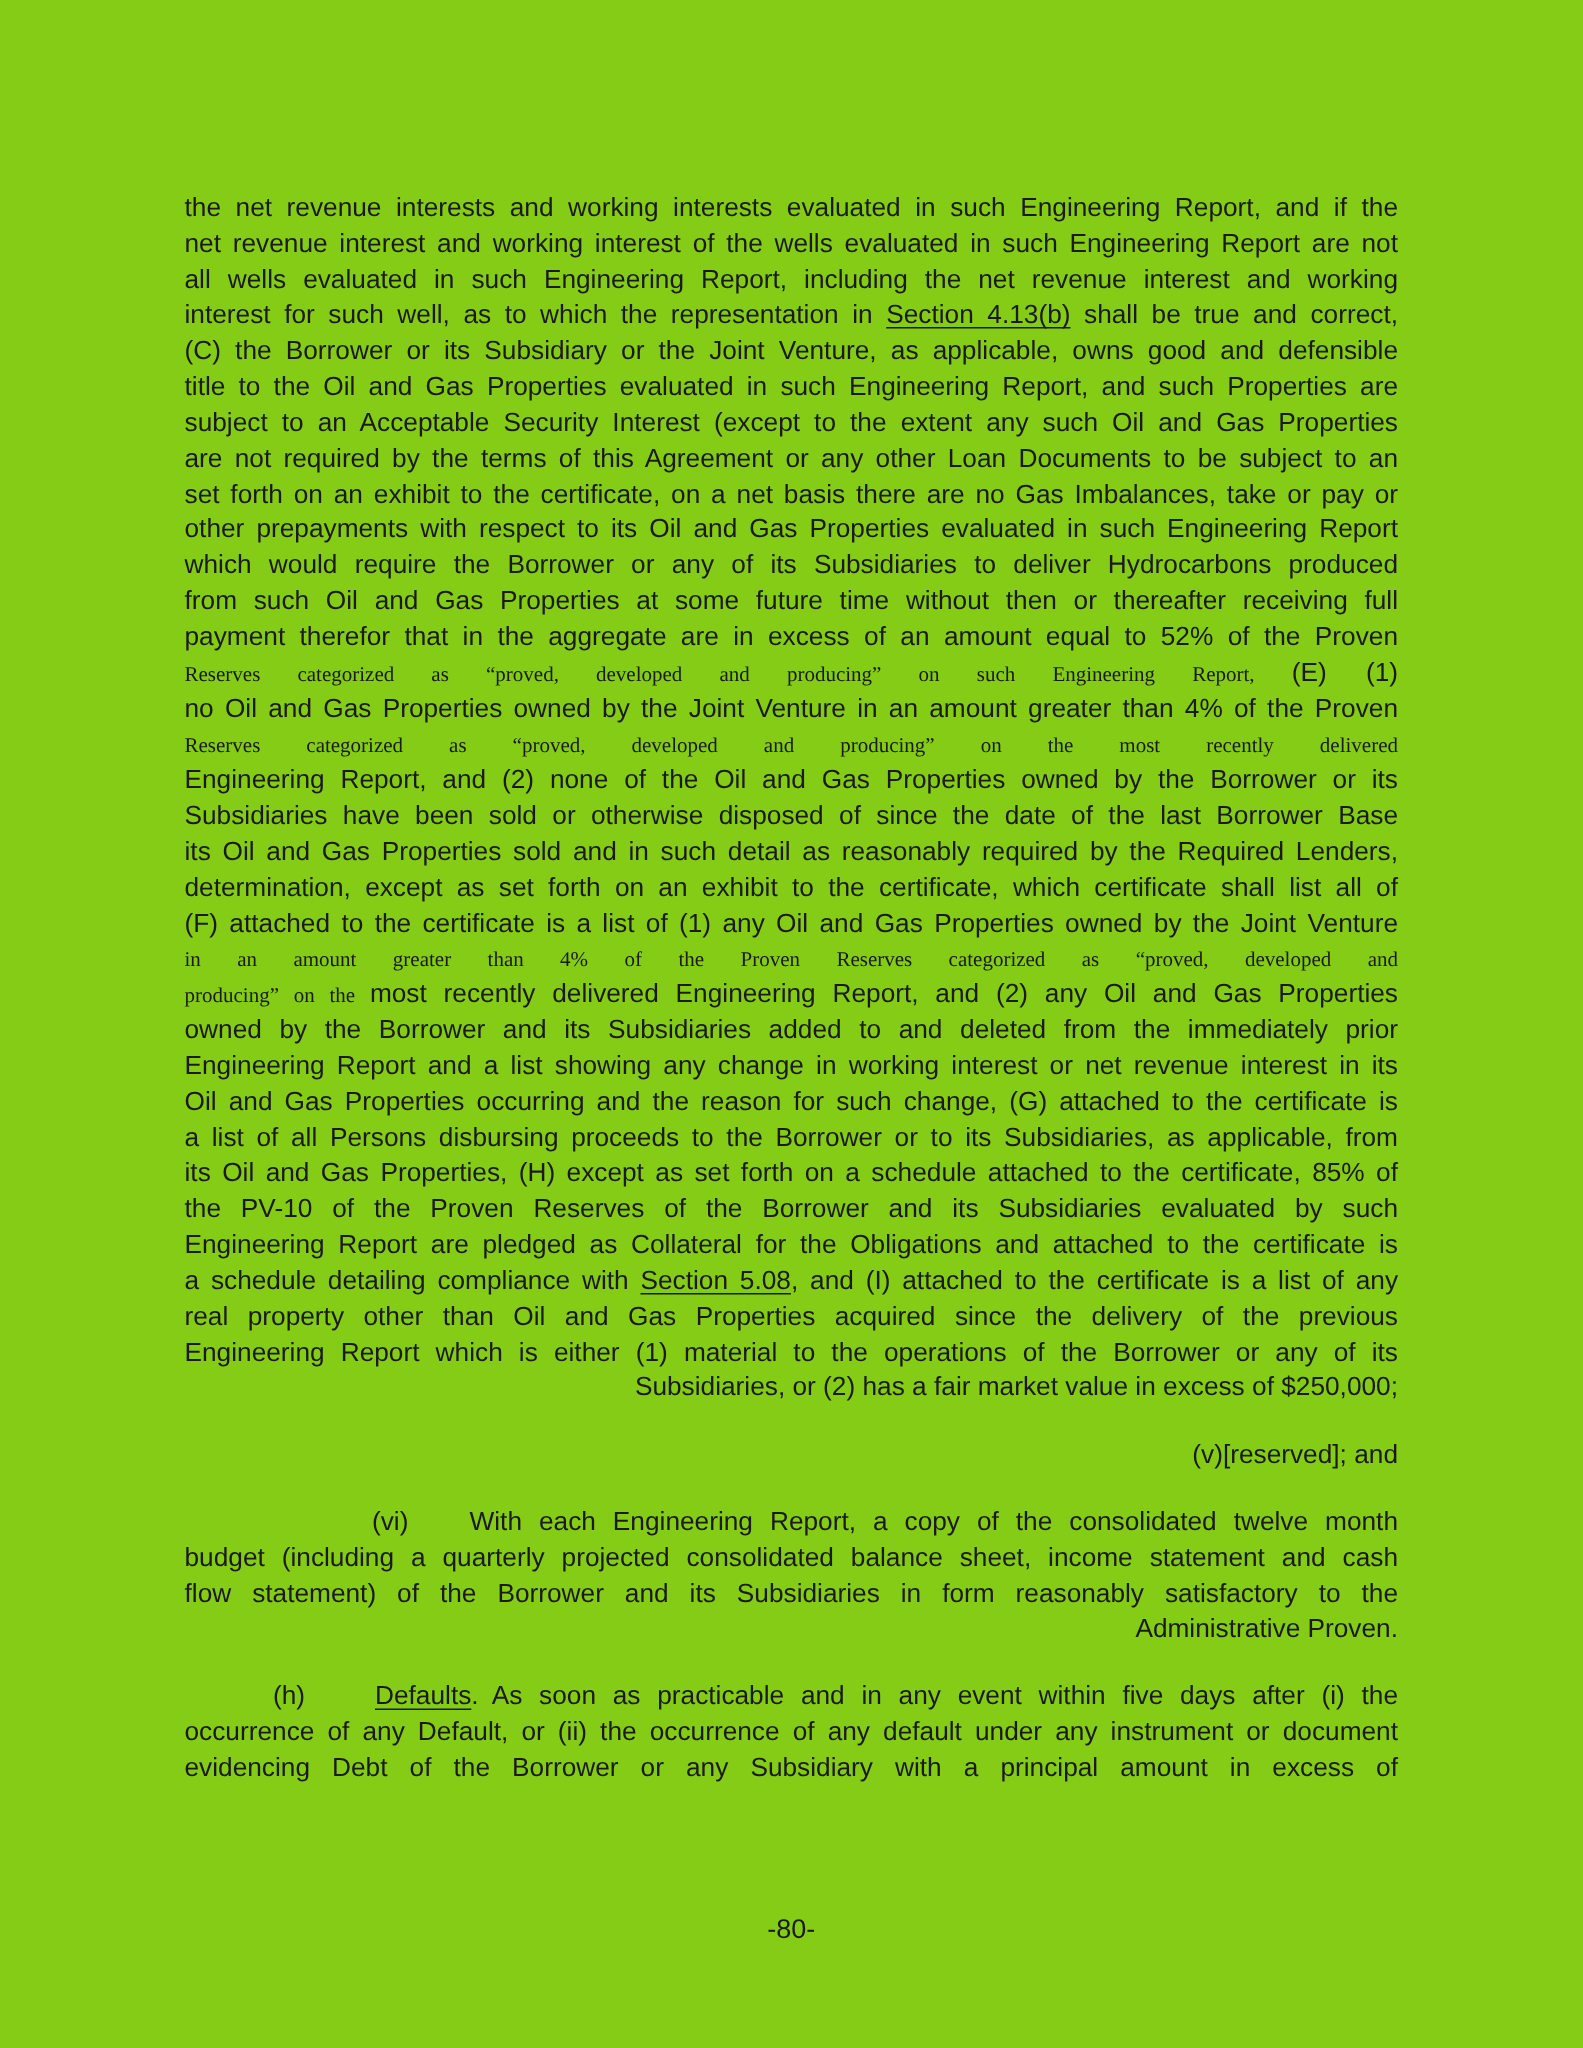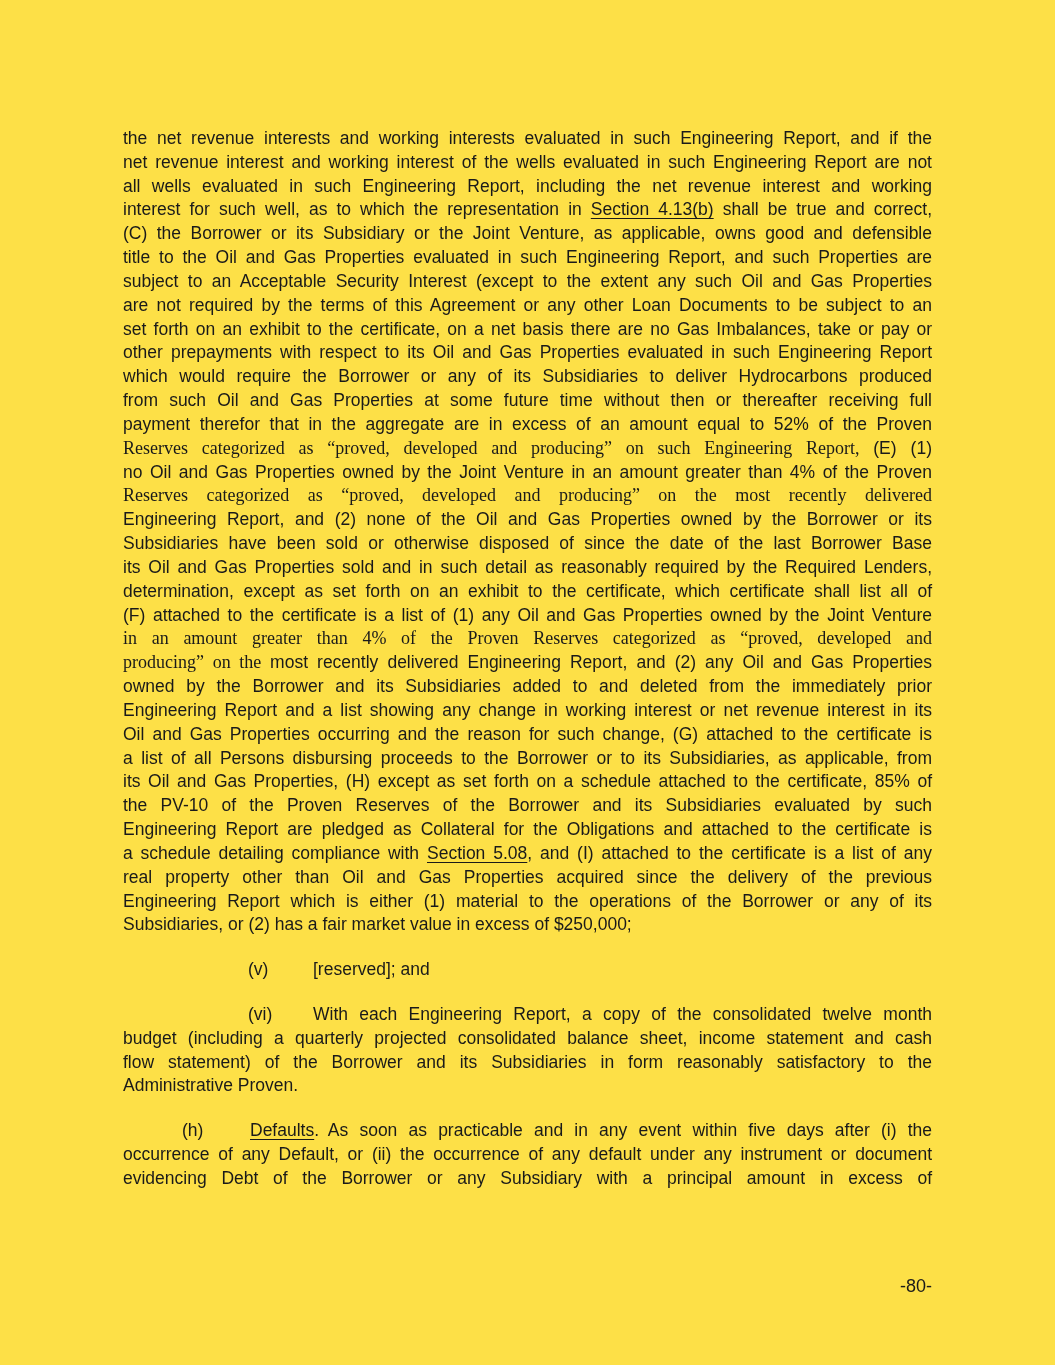--- a/index.html
+++ b/index.html
@@ -3,48 +3,48 @@
 <meta charset="utf-8">
 <style>
   * { margin: 0; padding: 0; box-sizing: border-box; }
   html, body { background: #ffffff; }
   body {
     width: 1055px; height: 1365px;
     position: relative;
     font-family: "Liberation Sans", sans-serif;
     color: #1a1a1a;
   }
-  .page { position: absolute; inset: 0; background: #fde047; }
+  .page { position: absolute; inset: 0; background: #84cc16; }
   .doc-content {
     position: absolute;
     left: 123px; top: 127px;
     width: 809px;
   }
   .para { margin-top: 21px; }
   .para:first-child { margin-top: 0; }
   .line {
     height: 23.83px;
     line-height: 23.83px;
     font-size: 17.5px;
-    text-align: left;
+    text-align: right;
   }
   .line.just {
     text-align: justify;
     text-align-last: justify;
   }
   .tab { display: inline-block; }
   .label { display: inline-block; }
-  .seg-serif { font-family: "Liberation Serif", serif; font-size: 18px; }
+  .seg-serif { font-family: "Liberation Serif", serif; font-size: 14px; }
   .seg-sans { font-family: "Liberation Sans", sans-serif; }
   .u { text-decoration: underline; text-underline-offset: 2.5px; }
   .footer {
     position: absolute;
     left: 123px; top: 1276px;
     width: 809px;
-    text-align: right;
+    text-align: center;
     font-size: 18px;
   }
 </style>
 </head>
 <body>
 
 <div class="page">
   <div class="doc-content" id="doc-content">
       <div class="para">
         <div class="line just"><span class="seg-sans">the net revenue interests and working interests evaluated in such Engineering Report, and if the</span></div>

